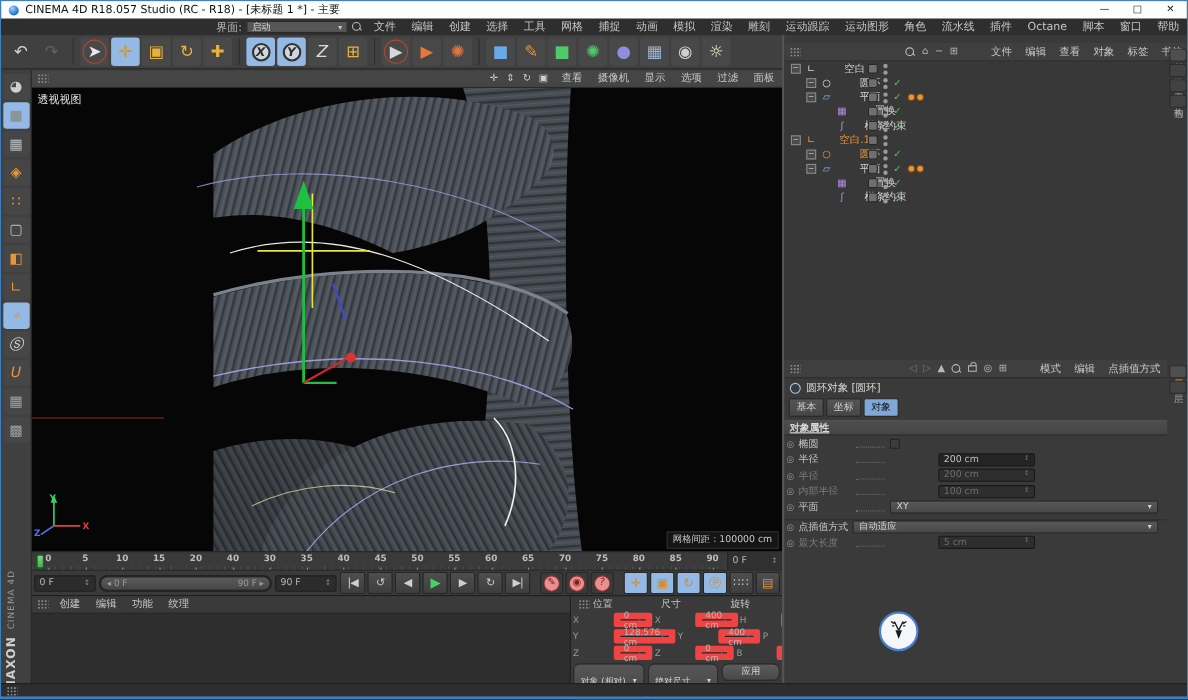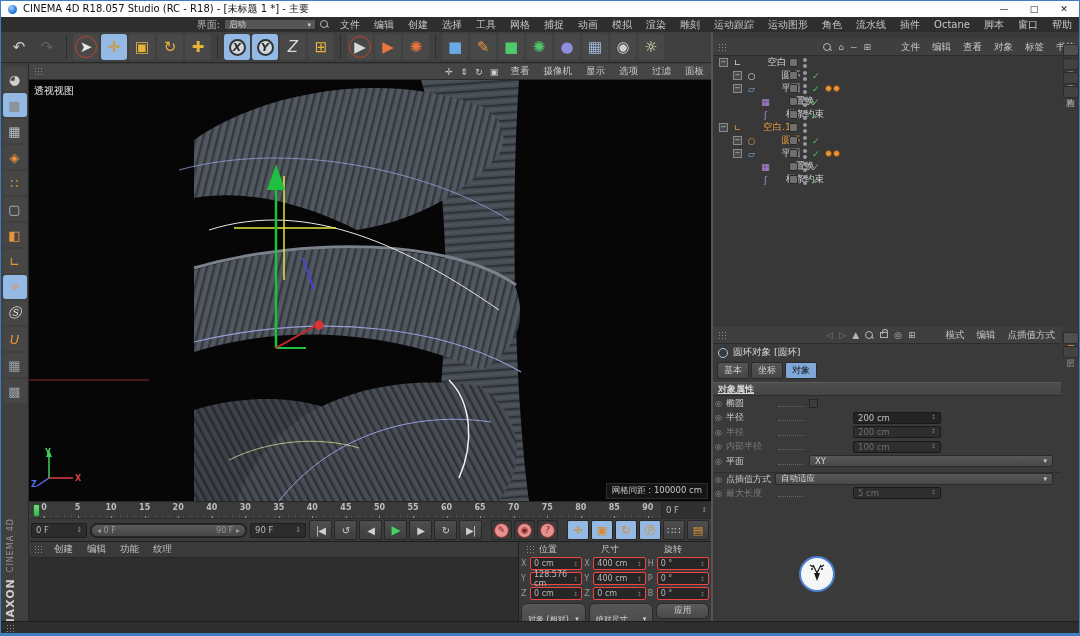--- a/index.html
+++ b/index.html
@@ -130,22 +130,22 @@
 
   .coords { position:absolute; left:518px; top:540px; width:192px; height:80px; background:#3a3a3a;
             border-top:1px solid #1f1f1f; font-size:8.5px; color:#c6c6c6; padding:0 2px; }
   .co-head { display:flex; align-items:center; height:15px; }
   .co-head b { font-weight:normal; font-size:9px; }
   .co-head .h1 { width:62px; } .co-head .h2 { width:63px; } .co-head .h3 { flex:1; }
   .co-grid { display:flex; flex-direction:column; gap:2px; }
   .co-row { display:flex; gap:2px; }
   .co-cell { display:flex; align-items:center; gap:2px; flex:1; }
   .co-cell .k { width:7px; color:#9a9a9a; font-size:8px; }
-  .co-inp { flex:1; height:13px; background:#262626; border:1px solid #ef4444; border-radius:2px;
-            color:#b8b8b8; font-size:8px; display:flex; align-items:center; padding:0 3px; }
+  .co-inp { flex:1; height:13px; background:#262626; border:6px solid #ef4444; border-radius:2px;
+            color:#b8b8b8; font-size:8px; display:flex; align-items:center; padding:0 3px;margin-left:28px; }
   .co-inp::after { content:"↕"; margin-left:auto; font-size:6px; color:#777; }
   .co-foot { display:flex; gap:3px; margin-top:3px; }
   .co-sel { height:13px; background:linear-gradient(#565656,#464646); border:1px solid #2a2a2a;
             border-radius:6px; font-size:8px; color:#d0d0d0; display:flex; align-items:center;
             padding:15px 6px; flex:1;justify-content:center; }
   .co-sel::after { content:"▾"; margin-left:auto; font-size:7px; }
   .apply-btn { flex:1; height:16px; background:linear-gradient(#5c5c5c,#484848); border:1px solid #2a2a2a;
                border-radius:6px; font-size:8.5px; color:#d8d8d8; display:flex; align-items:center;
                justify-content:center; }
 

